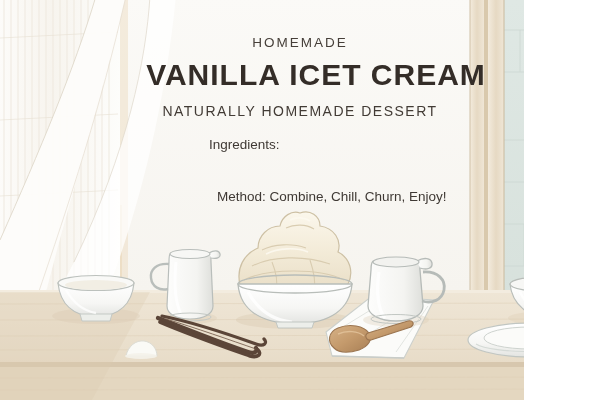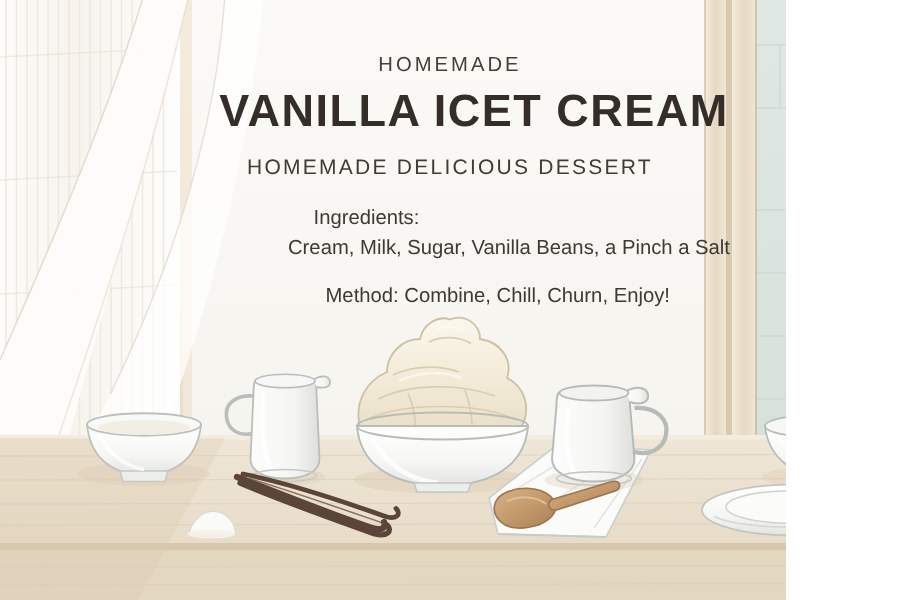--- a/index.html
+++ b/index.html
@@ -346,19 +346,18 @@
         <ellipse cx="552" cy="284" rx="42" ry="8" fill="#f7f7f5" stroke="#b8bdb9" stroke-width="1.2"></ellipse>
         <path d="M 520 292 C 528 308, 540 316, 552 318" fill="none" stroke="#ffffff" stroke-width="2.6" opacity="0.75"></path>
       </g>
 
     </g>
   </svg>
 
   <div class="text-layer">
     <div class="txt t-eyebrow">HOMEMADE</div>
     <div class="txt t-title">VANILLA ICET CREAM</div>
-    <div class="txt t-sub">HOMEMADE DELICIOUS DESSERT</div>
+    <div class="txt t-sub">NATURALLY HOMEMADE DESSERT</div>
     <div class="txt t-ing-label">Ingredients:</div>
-    <div class="txt t-ing-list">Cream, Milk, Sugar, Vanilla Beans, a Pinch a Salt</div>
     <div class="txt t-method">Method: Combine, Chill, Churn, Enjoy!</div>
   </div>
 
 </div>
 
 </body></html>

